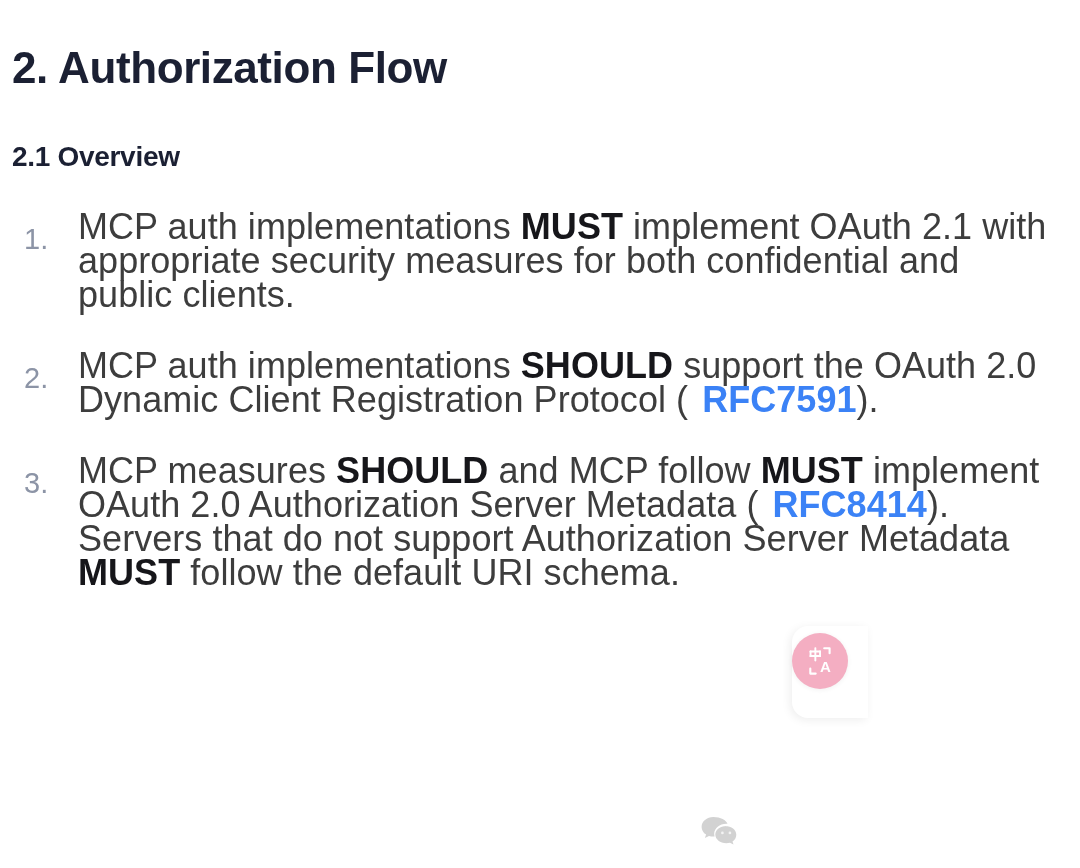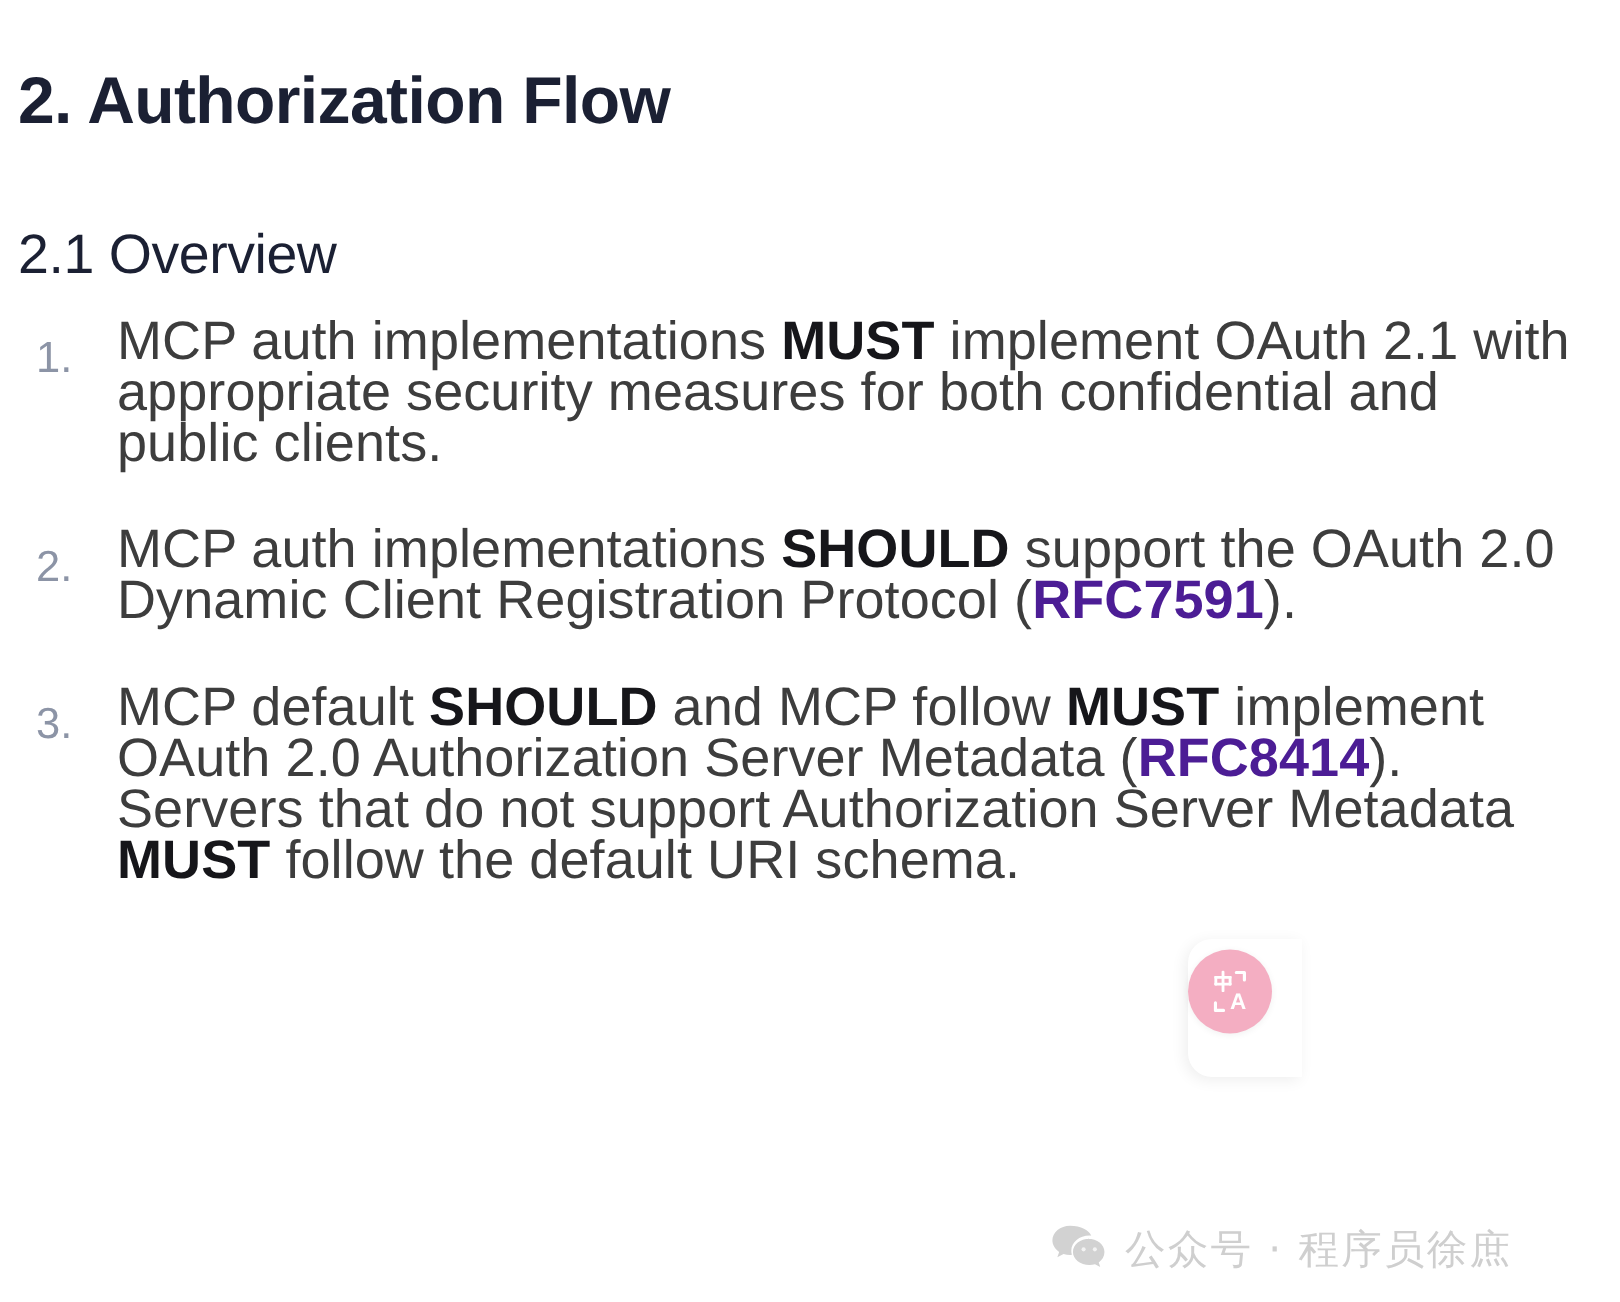--- a/index.html
+++ b/index.html
@@ -33,23 +33,23 @@
     line-height: 1.22;
     font-weight: 700;
     letter-spacing: -0.4px;
     color: #1b2033;
     white-space: nowrap;
   }
   .h2 {
     position: absolute;
     left: 12px;
     top: 116px;
-    font-size: 37px;
+    font-size: 28px;
     line-height: 1.25;
-    font-weight: 400;
+    font-weight: 700;
     letter-spacing: -0.3px;
     color: #1b2033;
     white-space: nowrap;
   }
 
   
   .list {
     position: absolute;
     left: 0;
     top: 210px;
@@ -84,21 +84,22 @@
     font-weight: 400;
     letter-spacing: 0.05px;
     max-width: 975px;
   }
   .li-text b {
     font-weight: 700;
     color: #16161a;
   }
   .li-text .rfc {
     font-weight: 700;
-    color: #4c1d95;
+    color: #3b82f6;
+    margin-left: 14px;
   }
 
   
   .float-panel {
     position: absolute;
     right: -8px;
     top: 626px;
     width: 76px;
     height: 92px;
     background: #ffffff;
@@ -156,21 +157,21 @@
       <li class="li">
         <span class="marker">1.</span>
         <div class="li-text"><span>MCP auth implementations </span><b>MUST</b><span> implement OAuth 2.1 with appropriate security measures for both confidential and public clients.</span></div>
       </li>
       <li class="li">
         <span class="marker">2.</span>
         <div class="li-text"><span>MCP auth implementations </span><b>SHOULD</b><span> support the OAuth 2.0 Dynamic Client Registration Protocol (</span><span class="rfc">RFC7591</span><span>).</span></div>
       </li>
       <li class="li">
         <span class="marker">3.</span>
-        <div class="li-text"><span>MCP default </span><b>SHOULD</b><span> and MCP follow </span><b>MUST</b><span> implement OAuth 2.0 Authorization Server Metadata (</span><span class="rfc">RFC8414</span><span>). Servers that do not support Authorization Server Metadata </span><b>MUST</b><span> follow the default URI schema.</span></div>
+        <div class="li-text"><span>MCP measures </span><b>SHOULD</b><span> and MCP follow </span><b>MUST</b><span> implement OAuth 2.0 Authorization Server Metadata (</span><span class="rfc">RFC8414</span><span>). Servers that do not support Authorization Server Metadata </span><b>MUST</b><span> follow the default URI schema.</span></div>
       </li>
     </ol>
 
   <div class="float-panel"></div>
 
   <button class="translate-btn" aria-label="Translate">
     <span>
       <svg width="34" height="34" viewBox="0 0 34 34" aria-hidden="true">
 
         <g fill="#ffffff">
@@ -197,16 +198,15 @@
         <g fill="#d2d2d2">
           <path d="M13.4 2.1C6.8 2.1 1.6 6.5 1.6 11.9c0 3.1 1.8 5.9 4.5 7.7l-1.2 3.5 4.1-2.1c1.4.4 2.9.6 4.4.6.4 0 .8 0 1.2-.1-.3-.9-.4-1.8-.4-2.7 0-5.6 5.4-10.1 12.1-10.1.4 0 .8 0 1.2.1C26.3 5.2 20.5 2.1 13.4 2.1z"></path>
           <path d="M26.3 10.9c-6.1 0-11 3.9-11 8.7 0 4.8 4.9 8.7 11 8.7 1.3 0 2.5-.2 3.7-.5l3.5 1.8-1-3c2.3-1.6 3.8-4 3.8-6.9 0-4.9-4.9-8.8-11-8.8z"></path>
         </g>
         <g fill="#f3f3f3">
           <circle cx="22.4" cy="17.9" r="1.35"></circle>
           <circle cx="29.9" cy="17.9" r="1.35"></circle>
         </g>
       </svg>
     </span>
-    <span class="wm-text">公众号 · 程序员徐庶</span>
   </div>
 
 </div>
 
 </body></html>

